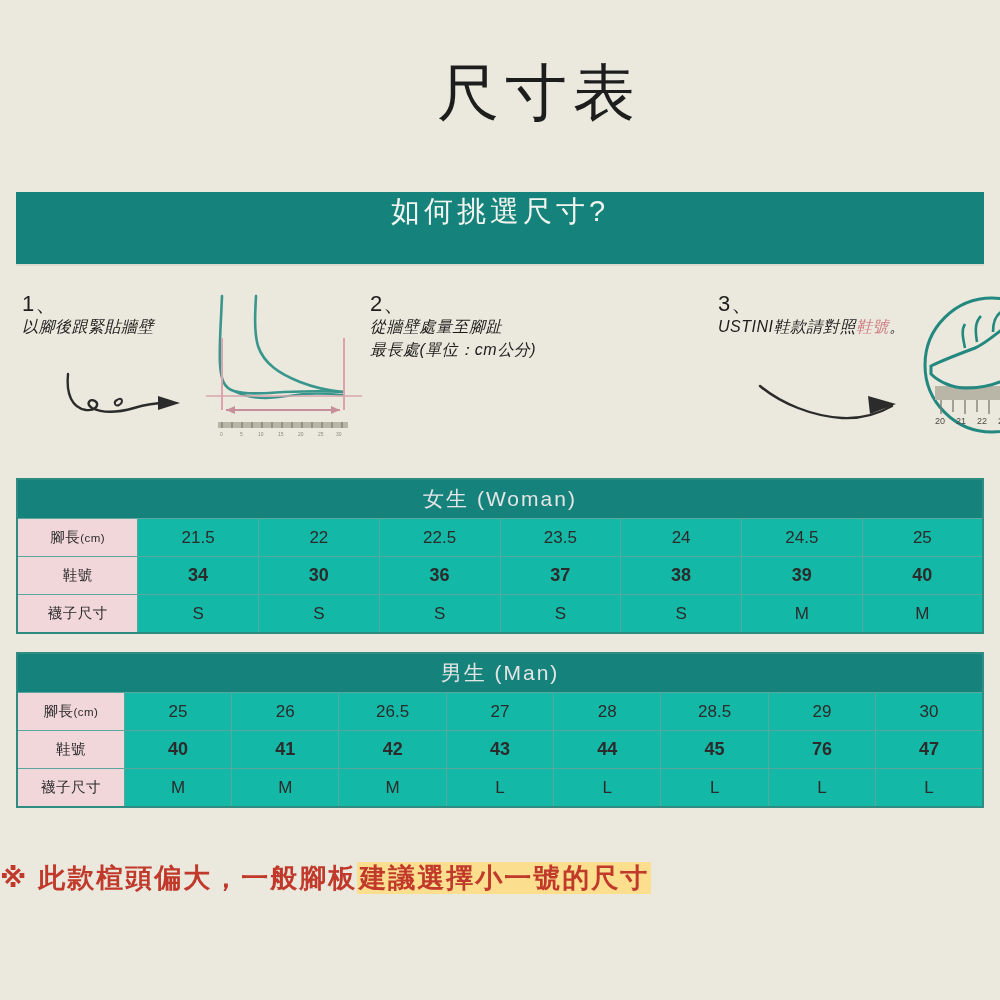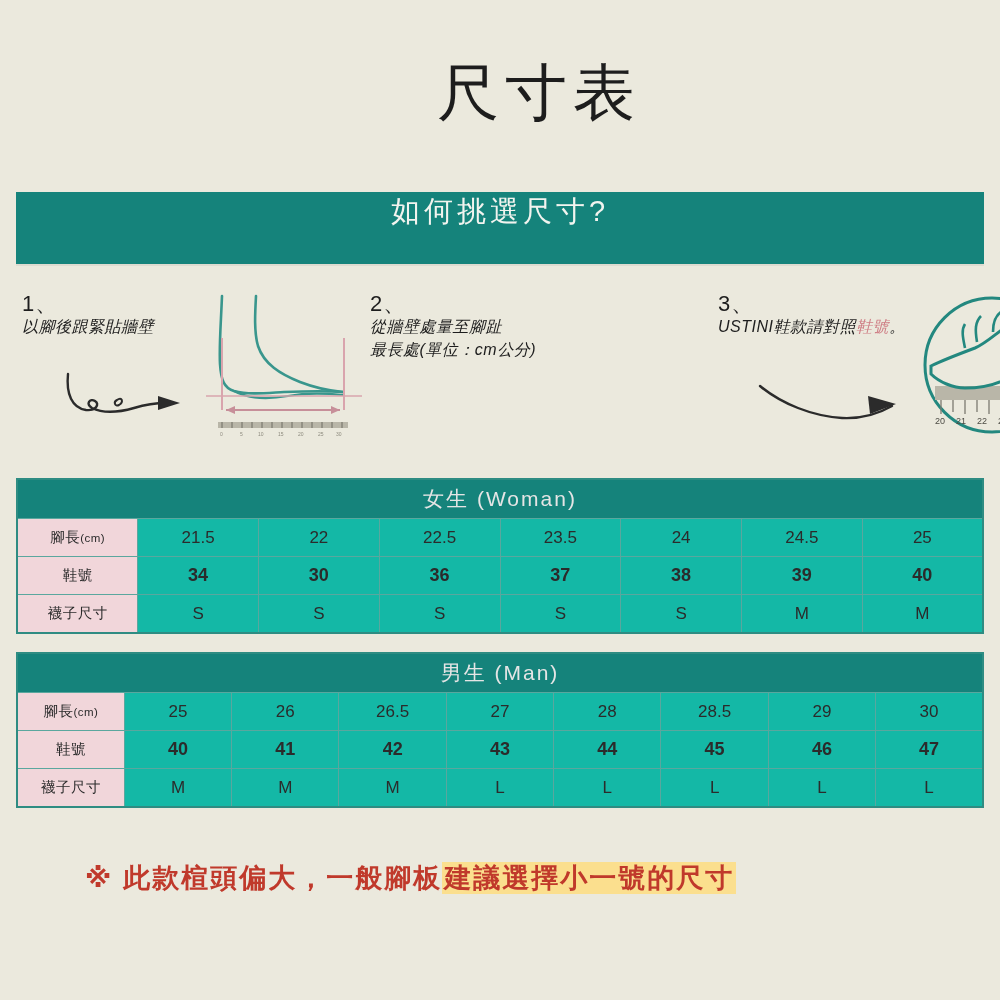--- a/index.html
+++ b/index.html
@@ -143,21 +143,20 @@
   .sizetable td.rowlabel .unit { font-size: 11.5px; }
   .sizetable tr.row-shoe td { font-weight: bold; font-size: 18px; }
   .sizetable tr.row-shoe td.rowlabel { font-weight: normal; font-size: 14.5px; }
 
   
   .footnote {
     position: absolute;
     top: 860px;
     left: 0;
     width: 821px;
-    text-align: center;
     font-size: 27px;
     font-weight: bold;
     color: #c0392b;
     letter-spacing: 2px;
   }
   .footnote .mark { margin-right: 10px; }
   .footnote .hl-yellow {
     background: #fbdf8e;
     padding: 1px 2px;
   }
@@ -337,21 +336,21 @@
           <td>30</td>
         </tr>
         <tr class="row-shoe">
           <td class="rowlabel">鞋號</td>
           <td>40</td>
           <td>41</td>
           <td>42</td>
           <td>43</td>
           <td>44</td>
           <td>45</td>
-          <td>46</td>
+          <td>76</td>
           <td>47</td>
         </tr>
         <tr>
           <td class="rowlabel">襪子尺寸</td>
           <td>M</td>
           <td>M</td>
           <td>M</td>
           <td>L</td>
           <td>L</td>
           <td>L</td>

